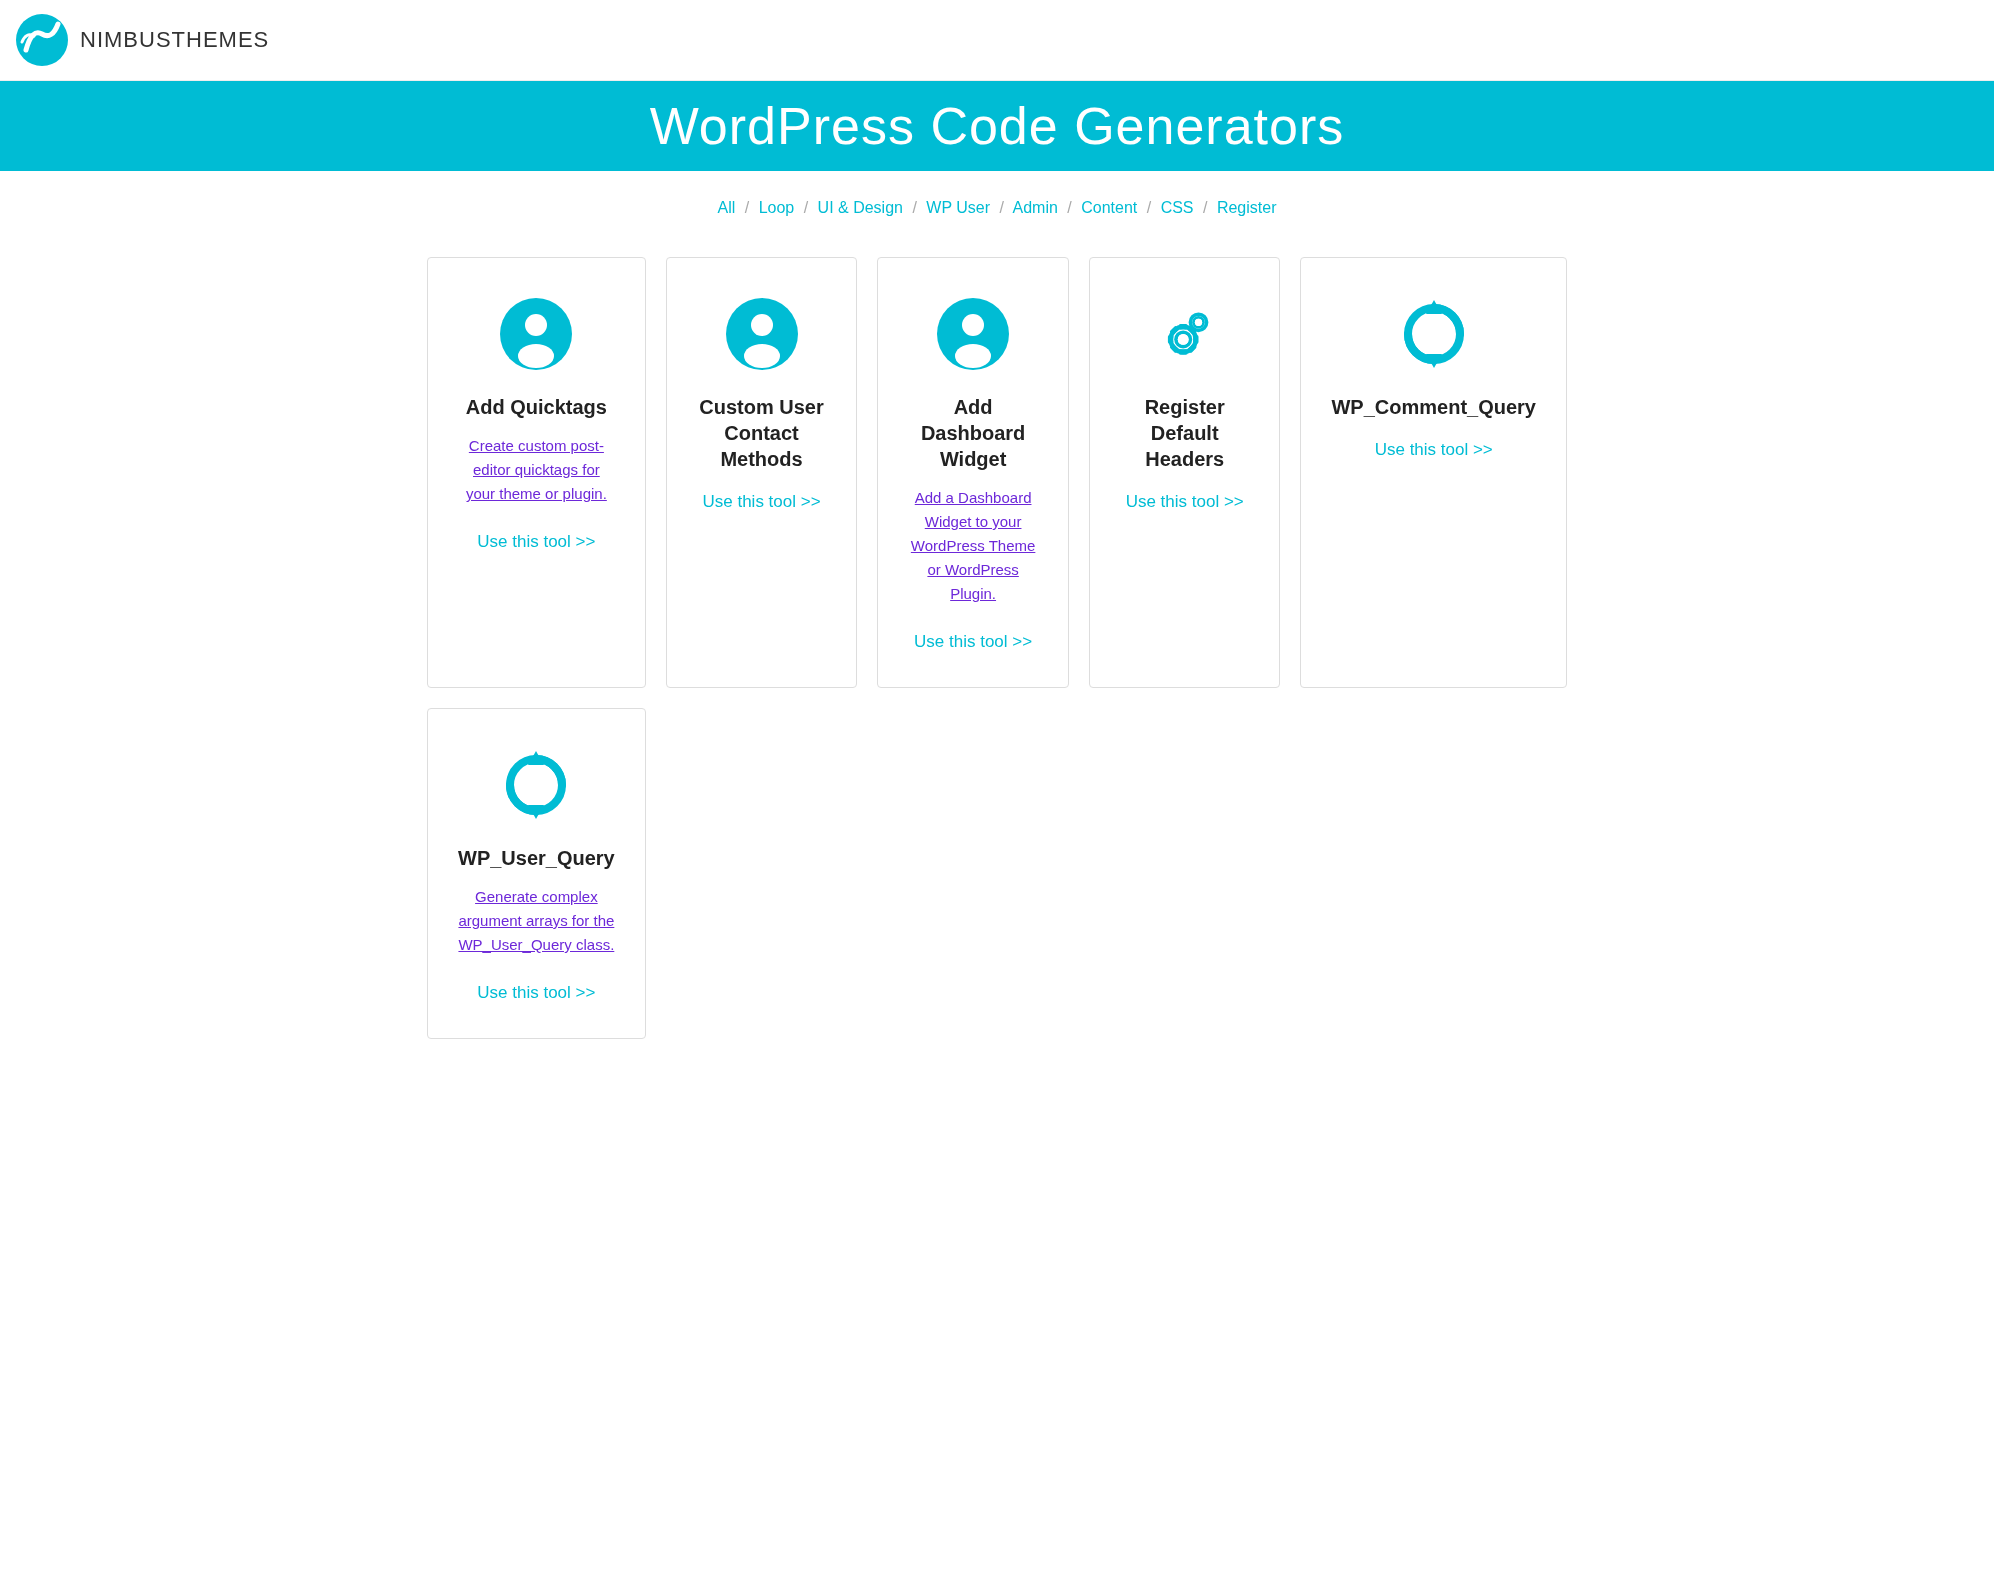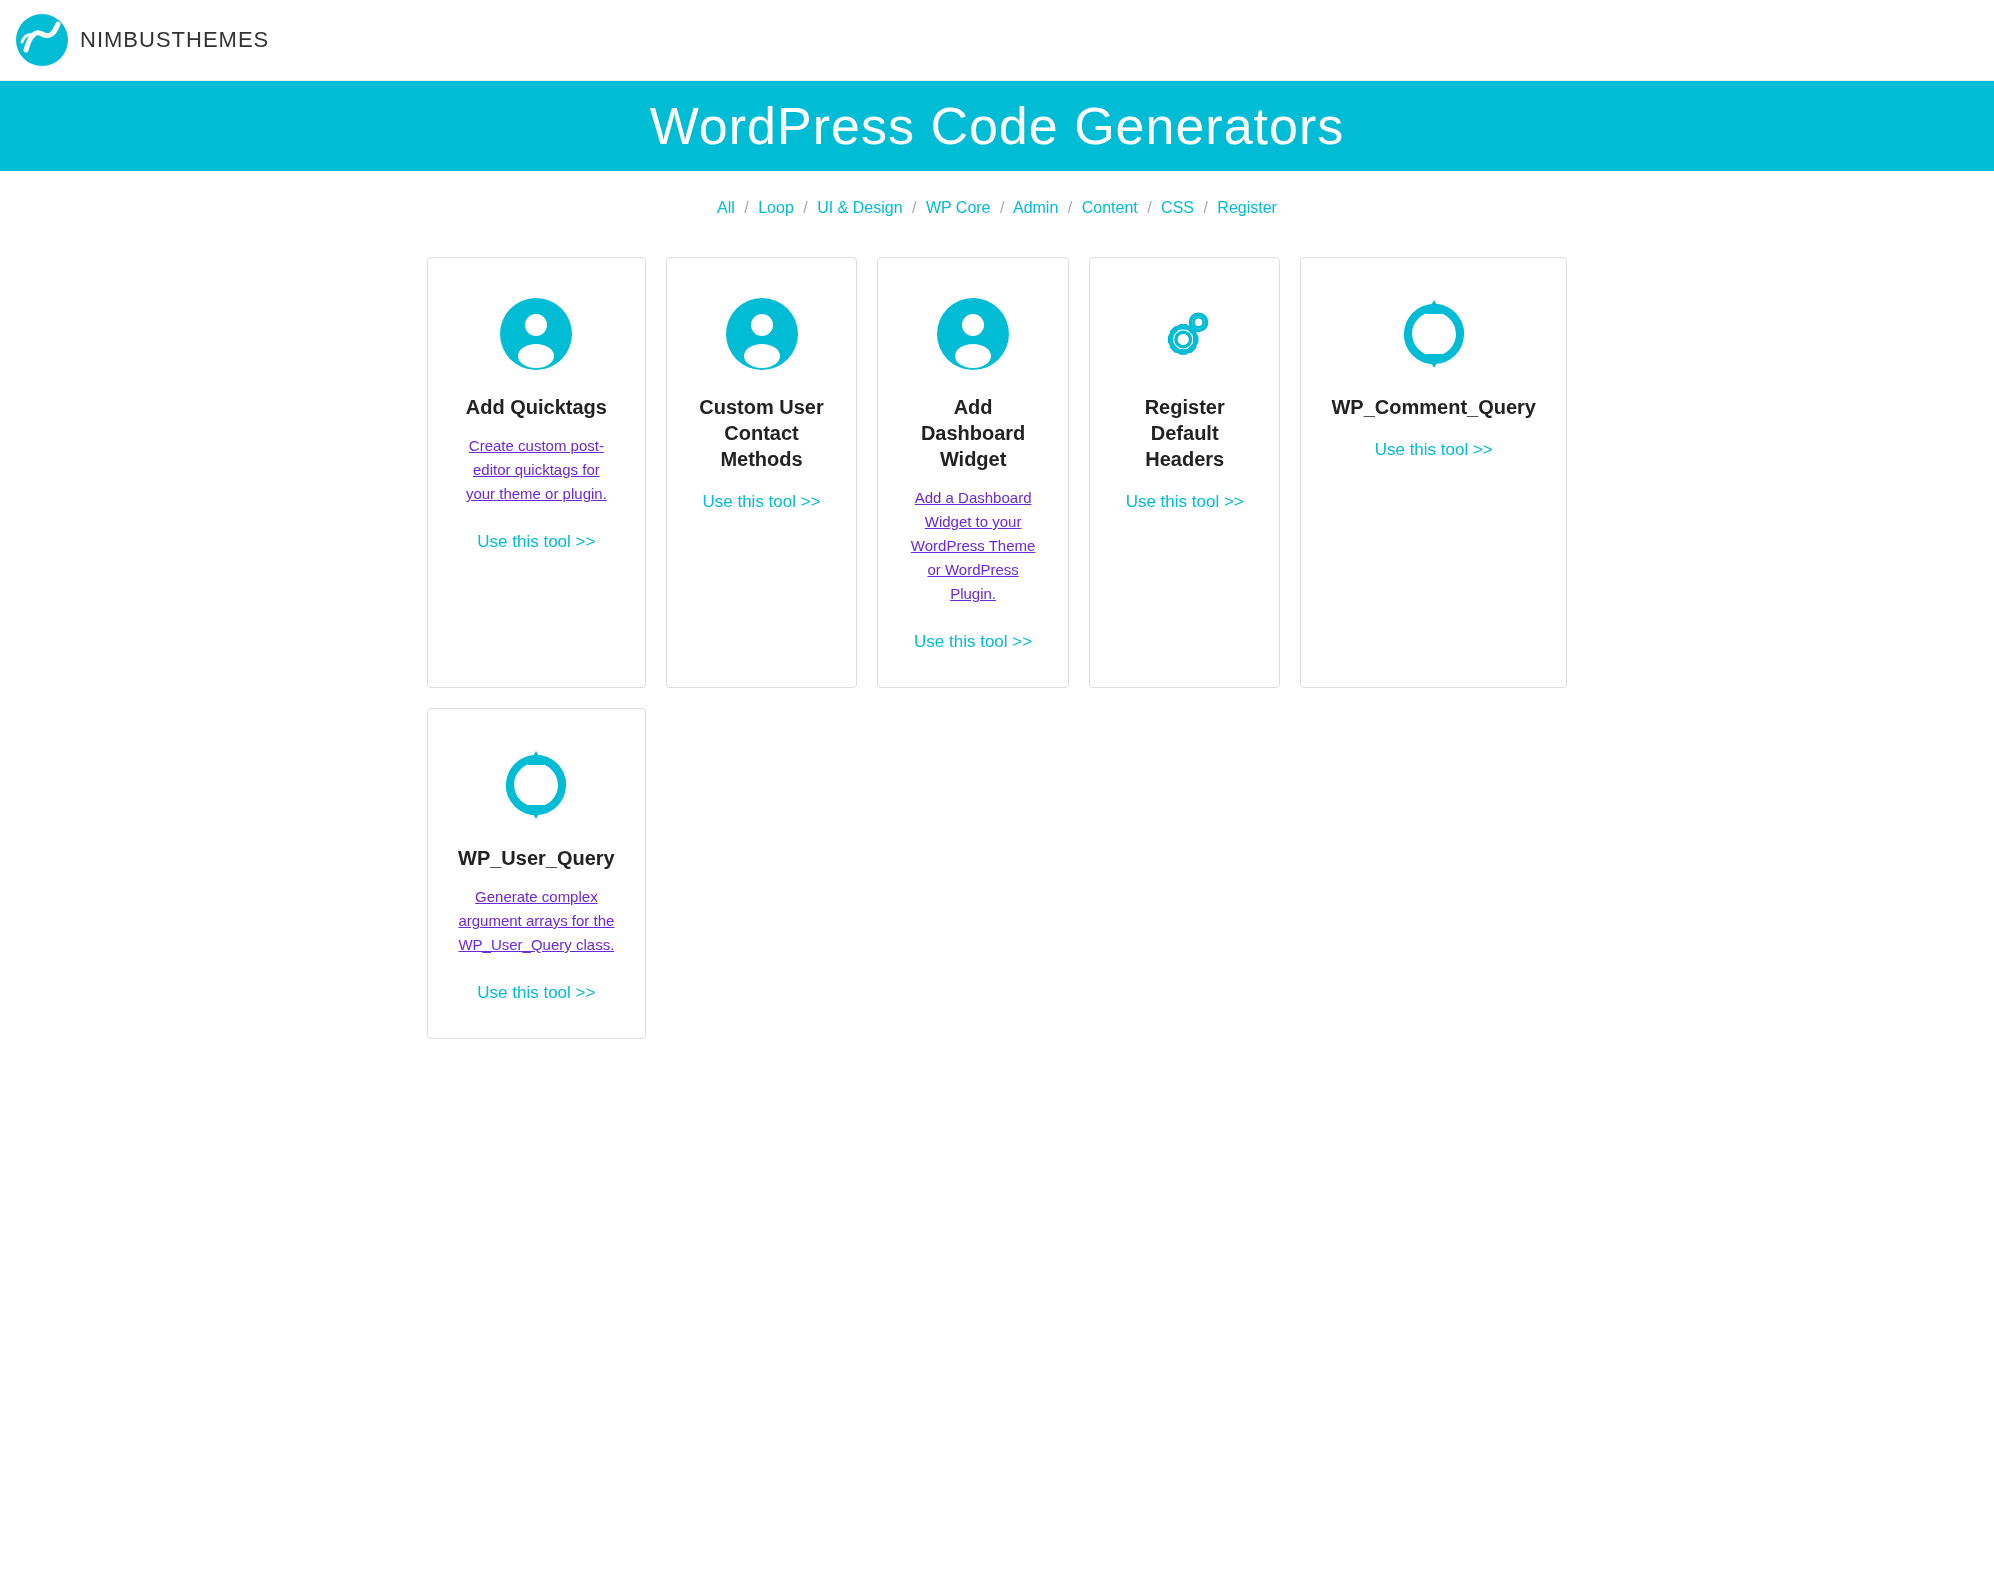--- a/index.html
+++ b/index.html
@@ -117,21 +117,21 @@
   <h1>WordPress Code Generators</h1>
 </div>
 
 <nav class="breadcrumb-nav">
   <a href="#">All</a>
   <span class="sep">/</span>
   <a href="#">Loop</a>
   <span class="sep">/</span>
   <a href="#">UI &amp; Design</a>
   <span class="sep">/</span>
-  <a href="#">WP Core</a>
+  <a href="#">WP User</a>
   <span class="sep">/</span>
   <a href="#">Admin</a>
   <span class="sep">/</span>
   <a href="#">Content</a>
   <span class="sep">/</span>
   <a href="#">CSS</a>
   <span class="sep">/</span>
   <a href="#">Register</a>
 </nav>
 

